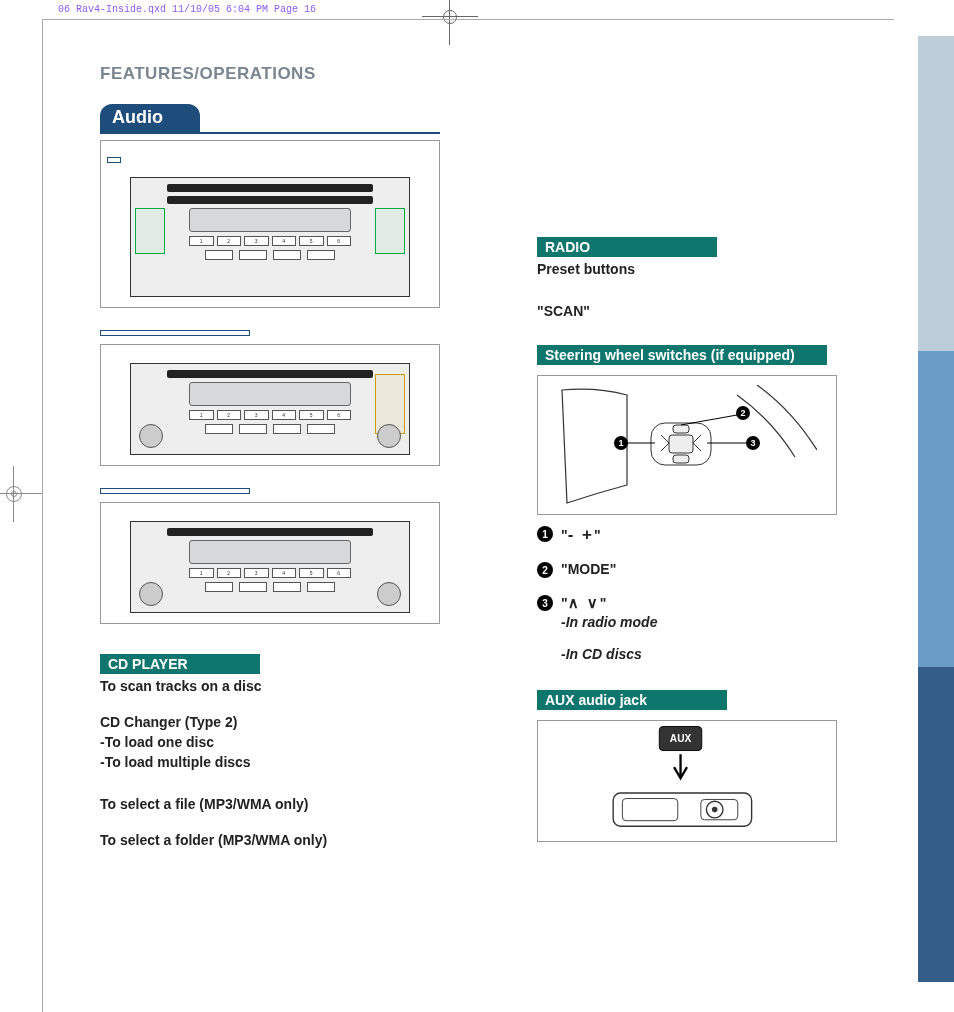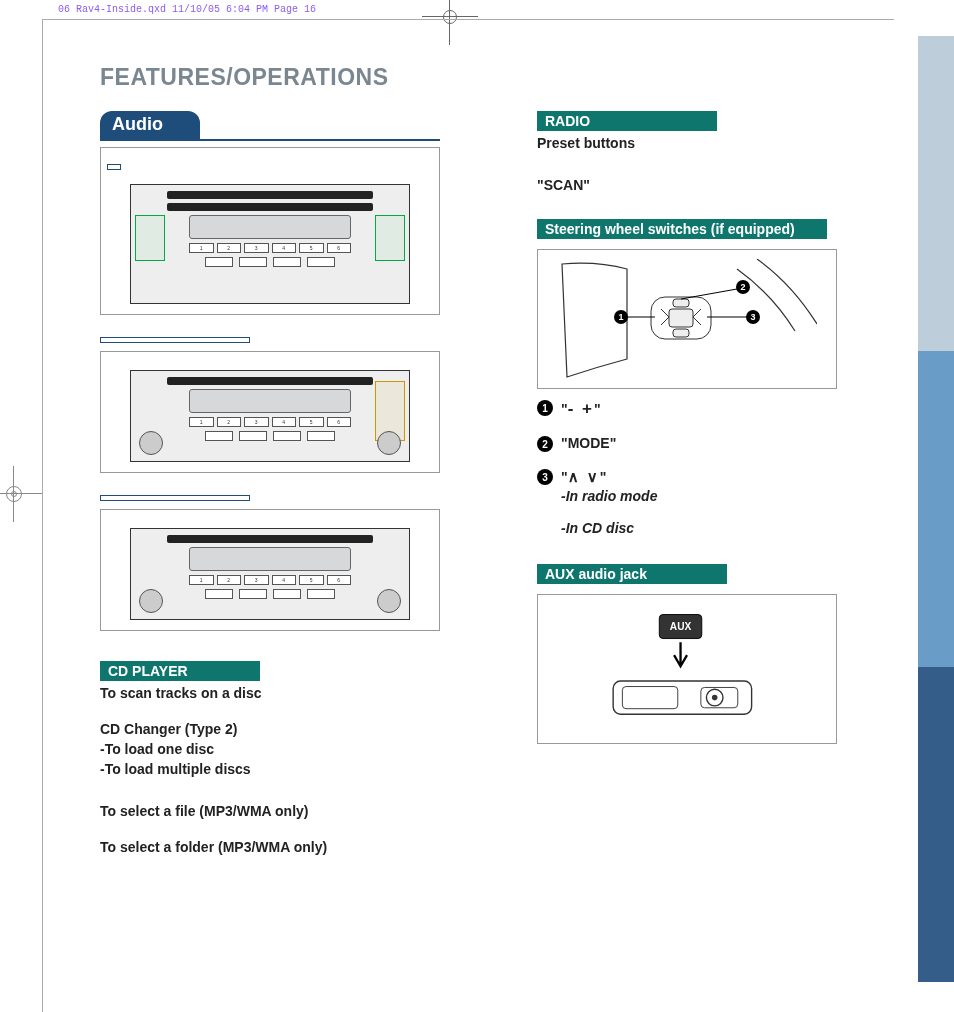--- a/index.html
+++ b/index.html
@@ -60,24 +60,24 @@
     flex: 1; opacity: 0.9;
   }
   .tab1 { background: #b6c9d6; }
   .tab2 { background: #5a91c2; }
   .tab3 { background: #1e4d7c; }
 
   .content {
     position: absolute; left: 100px; top: 64px; right: 68px; bottom: 20px;
   }
   .section-title {
-    color: #7a8791; font-weight: bold; font-size: 23px; letter-spacing: 0.5px;
+    color: #7a8791; font-weight: bold; font-size: 17px; letter-spacing: 0.5px;
     margin-bottom: 20px;
   }
-  .cols { display: flex; gap: 88px; }
+  .cols { display: flex; gap: 88px; align-items: flex-end; }
   .col { flex: 1; }
 
   .pill-heading {
     background: #1e4d7c; color: #fff; font-weight: bold;
     font-size: 18px; padding: 3px 12px 4px 12px; border-radius: 12px 12px 0 0 / 12px 12px 0 0;
     display: inline-block; min-width: 100px;
   }
   .pill-divider {
     height: 2px; background: #1e4d7c; margin: 0 0 6px 0; width: 340px;
   }
@@ -291,28 +291,28 @@
         </div>
         <div class="num-item">
           <div class="num-bullet">2</div>
           <div class="num-body">"MODE"</div>
         </div>
         <div class="num-item" style="margin-bottom:6px">
           <div class="num-bullet">3</div>
           <div class="num-body">
             "<span style="font-size:15px; font-weight:bold; letter-spacing:2px;">∧ ∨</span>"
             <span class="sub">-In radio mode</span>
-            <span class="sub" style="margin-top:16px">-In CD disc</span>
+            <span class="sub" style="margin-top:16px">-In CD discs</span>
           </div>
         </div>
       </div>
 
       <div class="spacer-md"></div>
       <div class="sub-hd" style="min-width:190px">AUX audio jack</div>
-      <div class="figure-frame" style="height:150px">
+      <div class="figure-frame" style="height:122px">
         <svg class="aux-svg" viewBox="0 0 200 130">
           <rect x="70" y="6" width="46" height="26" rx="4" fill="#333" stroke="#000"></rect>
           <text x="93" y="23" fill="#fff" font-size="11" text-anchor="middle" font-weight="bold">AUX</text>
           <path d="M93 36 L93 62 M86 50 L93 62 L100 50" fill="none" stroke="#000" stroke-width="2.5"></path>
           <rect x="20" y="78" width="150" height="36" rx="8" fill="#fff" stroke="#333" stroke-width="1.5"></rect>
           <rect x="30" y="84" width="60" height="24" rx="4" fill="none" stroke="#333"></rect>
           <circle cx="130" cy="96" r="9" fill="#fff" stroke="#333" stroke-width="1.5"></circle>
           <circle cx="130" cy="96" r="3" fill="#333"></circle>
           <rect x="115" y="85" width="40" height="22" rx="4" fill="none" stroke="#333"></rect>
         </svg>

